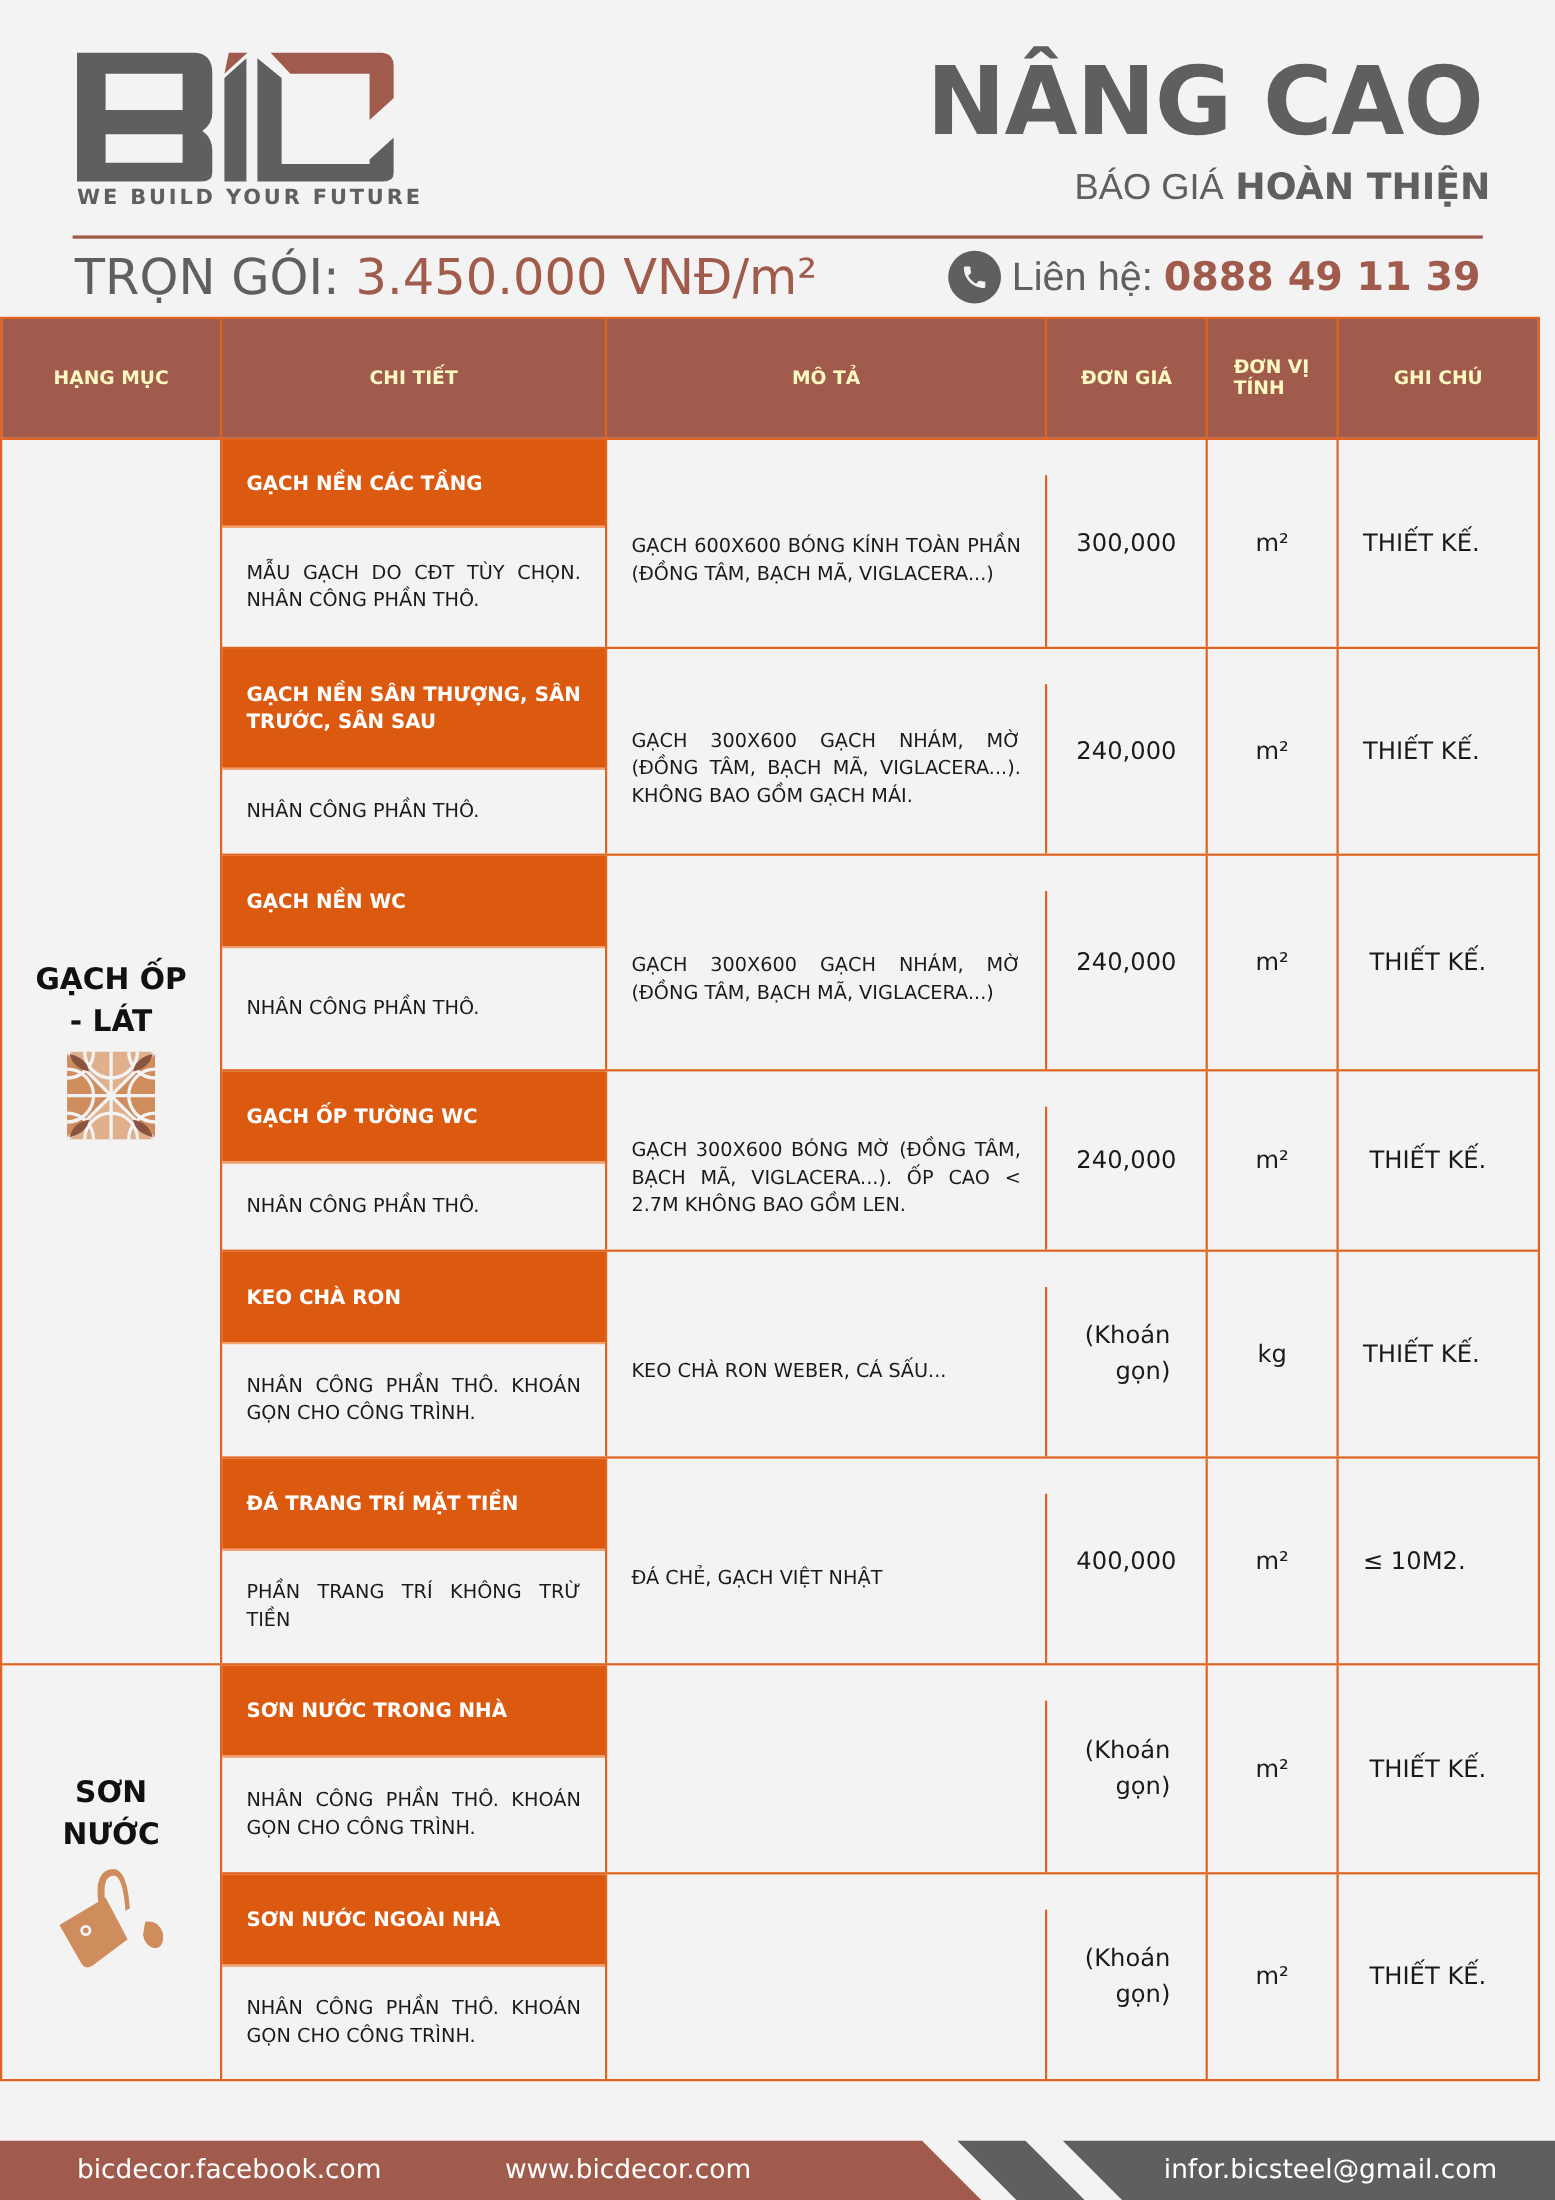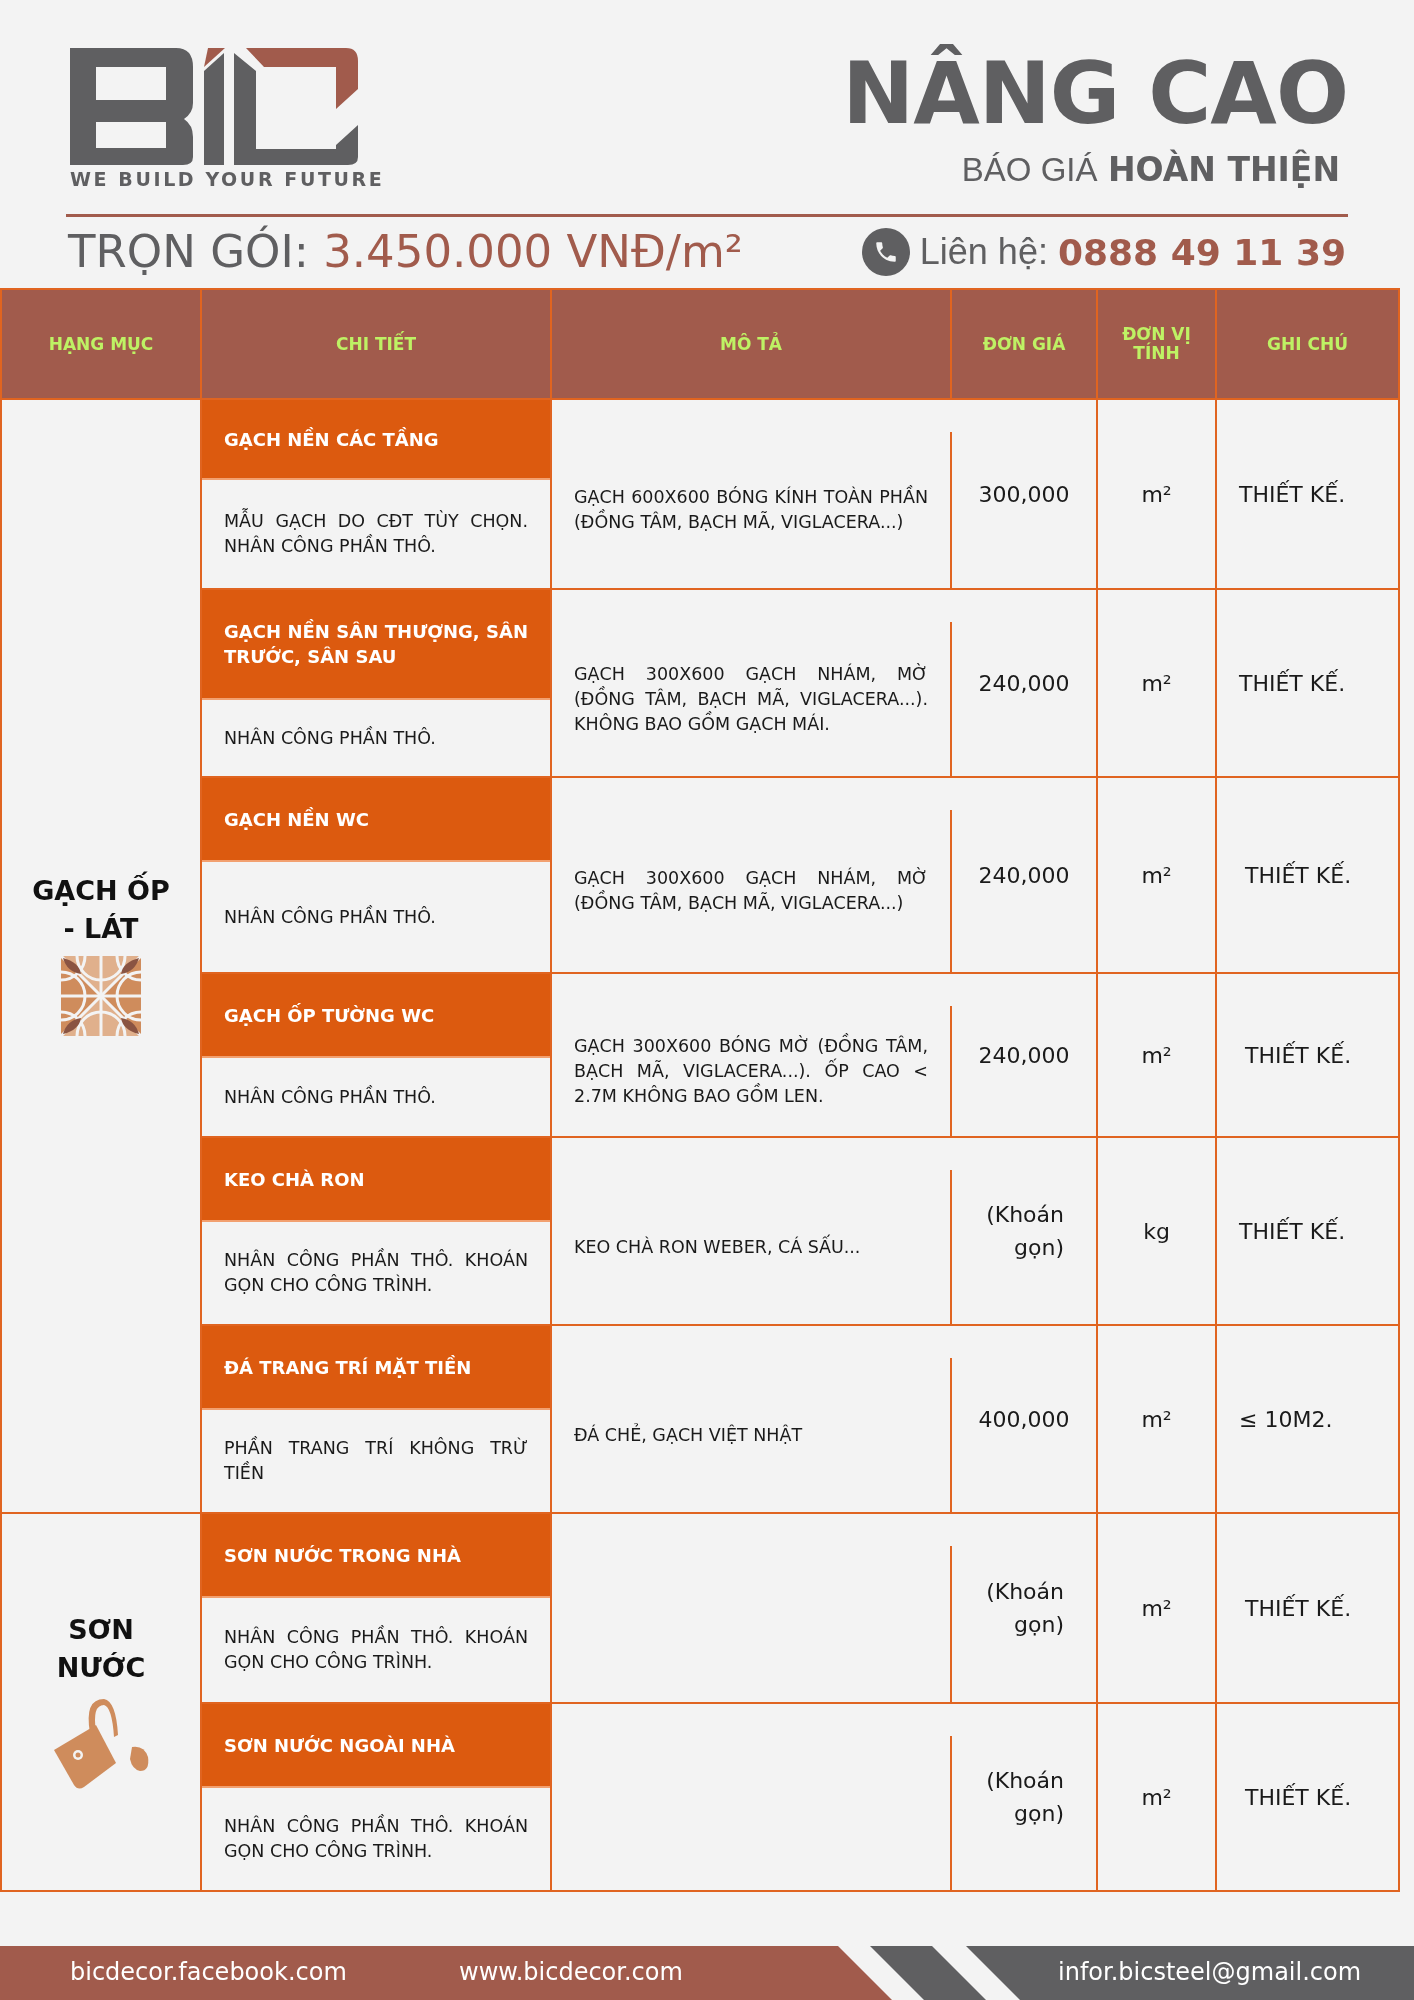--- a/index.html
+++ b/index.html
@@ -4,36 +4,36 @@
 <style>
   * { box-sizing: border-box; margin: 0; padding: 0; }
   html, body { width: 1414px; height: 2000px; background: #f3f3f3; overflow: hidden; }
   body { position: relative; font-family: "DejaVu Sans", "Liberation Sans", sans-serif; color: #1a1a1a; }
 
   
   .logo { position: absolute; left: 68px; top: 45px; width: 290px; }
   .logo svg { display: block; }
   .logo-tagline { position: absolute; left: 70px; top: 168px; font-family: "DejaVu Sans", sans-serif; font-size: 19px; letter-spacing: 2.6px; color: #5f5f61; font-weight: 600; white-space: nowrap; }
   .title { position: absolute; right: 66px; top: 50px; font-family: "DejaVu Sans", sans-serif; font-weight: 700; font-size: 86px; color: #5f5f61; letter-spacing: -1px; line-height: 1; white-space: nowrap; }
-  .subtitle { position: absolute; right: 74px; top: 150px; font-size: 33px; color: #5f5f61; white-space: nowrap; }
+  .subtitle { position: absolute; right: 59px; top: 150px; font-size: 33px; color: #5f5f61; white-space: nowrap; }
   .subtitle .sub-light { font-weight: 300; font-family: "Liberation Sans", sans-serif; }
   .subtitle .sub-bold { font-weight: 700; }
   .divider { position: absolute; left: 66px; top: 214px; width: 1282px; height: 3px; background: #a15b4c; }
   .package { position: absolute; left: 68px; top: 224px; font-size: 45px; font-weight: 400; white-space: nowrap; line-height: 56px; }
   .package .pk-label { color: #5f5f61; }
   .package .pk-price { color: #a15b4c; }
   .contact { position: absolute; right: 68px; top: 226px; display: flex; align-items: center; height: 52px; white-space: nowrap; }
   .phone-circle { width: 48px; height: 48px; border-radius: 50%; background: #5f5f61; display: flex; align-items: center; justify-content: center; margin-right: 10px; }
   .contact .ct-label { font-size: 36px; color: #5f5f61; font-family: "Liberation Sans", sans-serif; margin-right: 10px; }
   .contact .ct-phone { font-size: 36px; color: #a15b4c; font-weight: 700; }
 
   
   .tbl { position: absolute; left: 0; top: 288px; width: 1400px; border: 2px solid #e06420; }
   .tbl-head { display: grid; grid-template-columns: 200px 350px 400px 146px 119px 181px; height: 108px; background: #a15b4c; }
-  .tbl-head > div { display: flex; align-items: center; justify-content: center; text-align: center; color: #bef264; font-weight: 700; font-size: 17px; border-right: 2px solid #e06420; line-height: 1.1; }
+  .tbl-head > div { display: flex; align-items: center; justify-content: center; text-align: left; color: #fef9c3; font-weight: 700; font-size: 17px; border-right: 2px solid #e06420; line-height: 1.1; }
   .tbl-head > div:last-child { border-right: none; }
 
   .group { display: grid; grid-template-columns: 200px 1196px; border-top: 2px solid #e06420; }
   .group-cat { border-right: 2px solid #e06420; display: flex; flex-direction: column; align-items: center; justify-content: center; text-align: center; }
   .group-cat .cat-label { font-weight: 700; font-size: 27px; line-height: 38px; color: #111; width: 150px; }
   .group-cat .cat-icon { margin-top: 8px; }
 
   .row { display: grid; grid-template-columns: 350px 400px 146px 119px 181px; border-top: 2px solid #e06420; }
   .row:first-child { border-top: none; }
   .row > .c { border-right: 2px solid #e06420; display: flex; align-items: center; }

